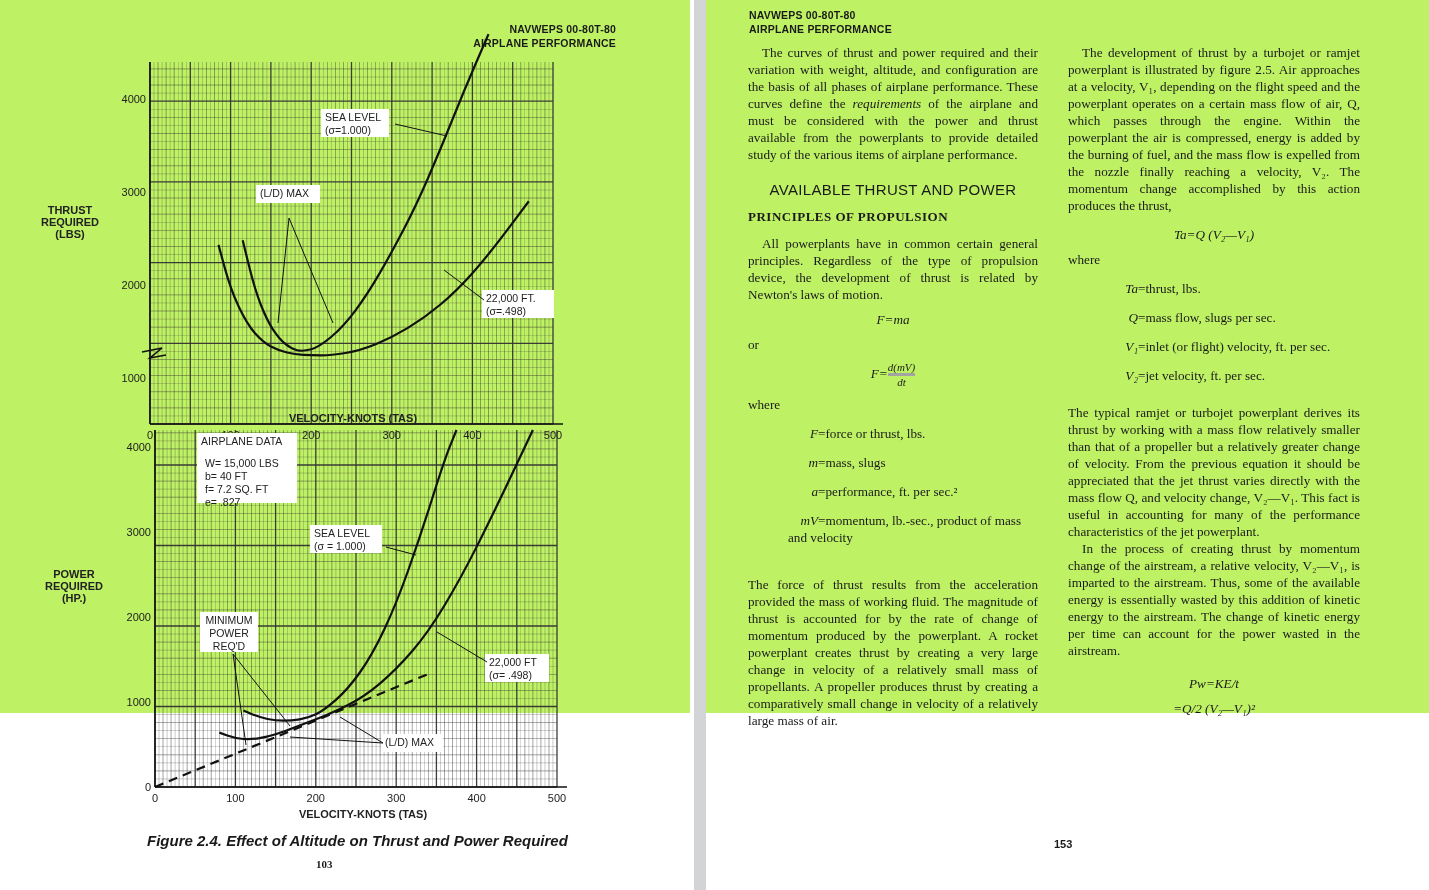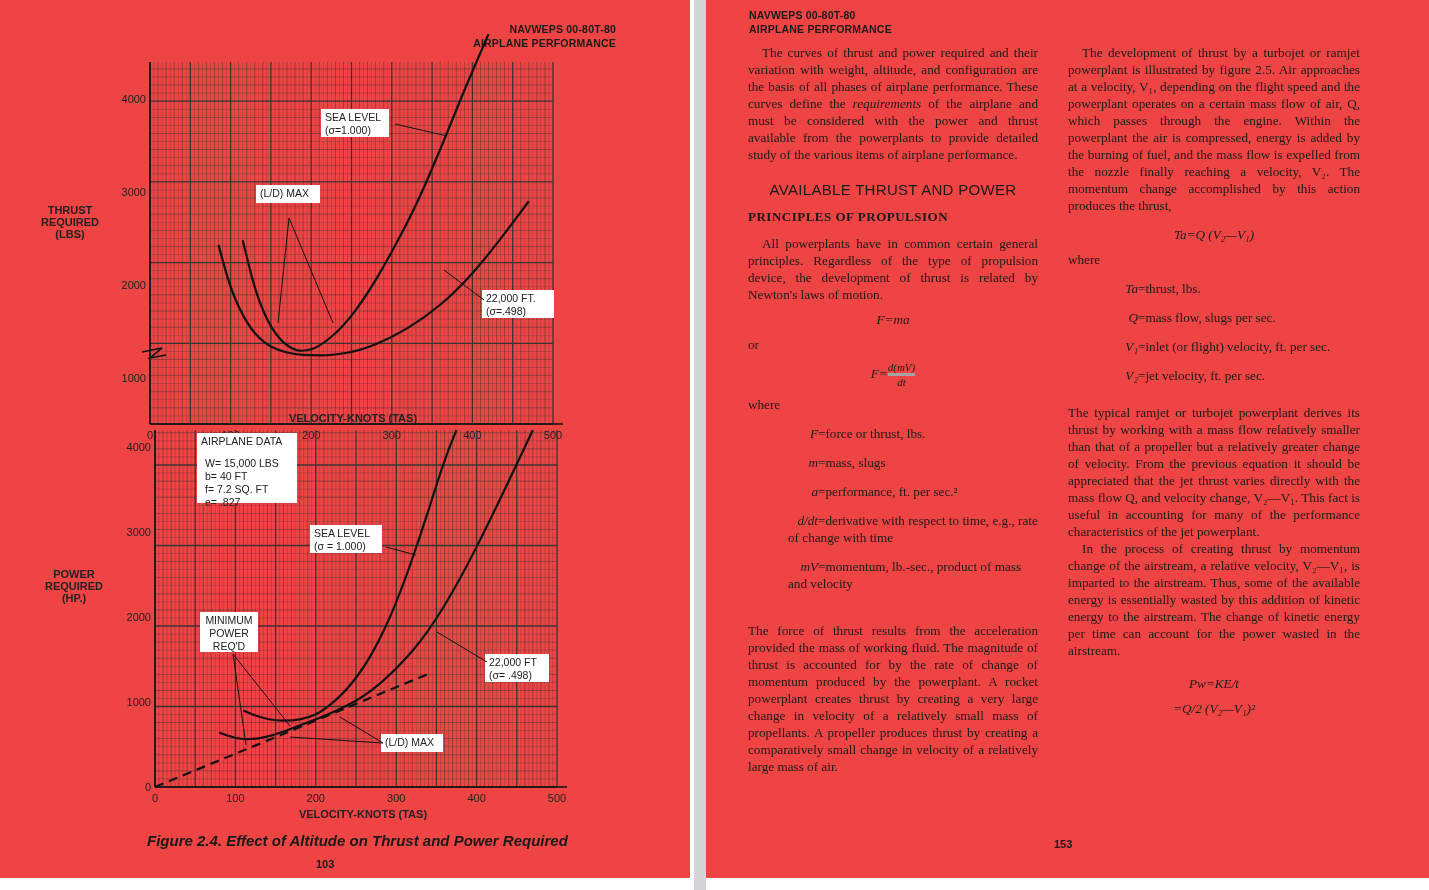--- a/index.html
+++ b/index.html
@@ -1,36 +1,36 @@
 <!DOCTYPE html>
 <html><head>
 <meta charset="utf-8">
 <style>
   html, body { margin: 0; padding: 0; }
   body {
     width: 1429px; height: 890px; position: relative; overflow: hidden;
     background: #ffffff; color: #1a1a1a;
     font-family: "Liberation Serif", serif;
   }
-  .page { position: absolute; top: 0; height: 878px; background: #ef4444; }
+  .page { position: absolute; top: 0; height: 713px; background: #bef264; }
   #page-left { left: 0; width: 690px; }
   #page-right { left: 706px; width: 723px; }
   #gutter { position: absolute; left: 694px; top: 0; width: 12px; height: 890px; background: #d3d4d6; }
 
   .hdr { position: absolute; font-family: "Liberation Sans", sans-serif; font-weight: bold; font-size: 10.5px; line-height: 14px; letter-spacing: 0.2px; }
   #hdr-left { right: 74px; top: 22px; text-align: right; }
   #hdr-right { left: 43px; top: 8px; }
 
   svg.chart { position: absolute; left: 0; top: 0; overflow: visible; }
   .tick { font-family: "Liberation Sans", sans-serif; font-size: 11px; fill: #222; }
   .axlab { font-family: "Liberation Sans", sans-serif; font-size: 11px; font-weight: bold; fill: #222; }
   .annot { font-family: "Liberation Sans", sans-serif; font-size: 10.5px; fill: #222; }
 
   #caption { position: absolute; left: 147px; top: 832px; font-family: "Liberation Sans", sans-serif; font-style: italic; font-weight: bold; font-size: 15px; }
-  #pnum-left { position: absolute; left: 316px; top: 858px; font-family: Liberation Sans, sans-serif; font-weight: bold; font-size: 11px; }
+  #pnum-left { position: absolute; left: 316px; top: 858px; font-family: Liberation Serif, serif; font-weight: bold; font-size: 11px; }
   #pnum-right { position: absolute; left: 348px; top: 838px; font-family: "Liberation Sans", sans-serif; font-weight: bold; font-size: 11px; }
 
   .col { position: absolute; font-size: 13.2px; line-height: 17px; text-align: justify; }
   #col1 { left: 42px; top: 44px; width: 290px; }
   #col2 { left: 362px; top: 44px; width: 292px; }
   .col p { margin: 0; }
   .ind { text-indent: 14px; }
   .h1 { font-family: "Liberation Sans", sans-serif; font-size: 15px; text-align: center; margin: 18px 0 10px 0 !important; letter-spacing: 0.3px; }
   .h2 { font-family: Liberation Serif, serif; font-weight: bold; font-size: 13px; letter-spacing: 0.5px; margin: 0 0 10px 0 !important; }
   .eq { text-align: center; font-style: italic; margin: 8px 0 !important; }
@@ -444,21 +444,20 @@
     <p class="eq">F=ma</p>
     <p class="or">or</p>
     <p class="eq">
       <span>F=</span><span style="display:inline-block;vertical-align:middle;text-align:center;font-size:11px;line-height:12px;"><span style="display:block;border-bottom:3px solid #a3a3a3;">d(mV)</span><span style="display:block;">dt</span></span>
     </p>
     <p class="or">where</p>
     <div id="defs1">
         <p class="def" style="padding-left: 40px; text-indent: 0px;"><span class="defsym" style="min-width: 30px;">F</span><span>=force or thrust, lbs.</span></p>
         <p class="def" style="padding-left: 40px; text-indent: 0px;"><span class="defsym" style="min-width: 30px;">m</span><span>=mass, slugs</span></p>
         <p class="def" style="padding-left: 40px; text-indent: 0px;"><span class="defsym" style="min-width: 30px;">a</span><span>=performance, ft. per sec.²</span></p>
-        <p class="def" style="padding-left: 40px; text-indent: 0px;"><span class="defsym" style="min-width: 30px;">d/dt</span><span>=derivative with respect to time, e.g., rate of change with time</span></p>
         <p class="def" style="padding-left: 40px; text-indent: 0px;"><span class="defsym" style="min-width: 30px;">mV</span><span>=momentum, lb.-sec., product of mass and velocity</span></p>
       </div>
     <p style="margin-top:30px">The force of thrust results from the acceleration provided the mass of working fluid. The magnitude of thrust is accounted for by the rate of change of momentum produced by the powerplant. A rocket powerplant creates thrust by creating a very large change in velocity of a relatively small mass of propellants. A propeller produces thrust by creating a comparatively small change in velocity of a relatively large mass of air.</p>
   </div>
 
   <div class="col" id="col2">
     <p class="ind">The development of thrust by a turbojet or ramjet powerplant is illustrated by figure 2.5. Air approaches at a velocity, V₁, depending on the flight speed and the powerplant operates on a certain mass flow of air, Q, which passes through the engine. Within the powerplant the air is compressed, energy is added by the burning of fuel, and the mass flow is expelled from the nozzle finally reaching a velocity, V₂. The momentum change accomplished by this action produces the thrust,</p>
     <p class="eq" style="margin-top:12px !important">Ta=Q (V₂—V₁)</p>
     <p class="or">where</p>
     <div id="defs2">

